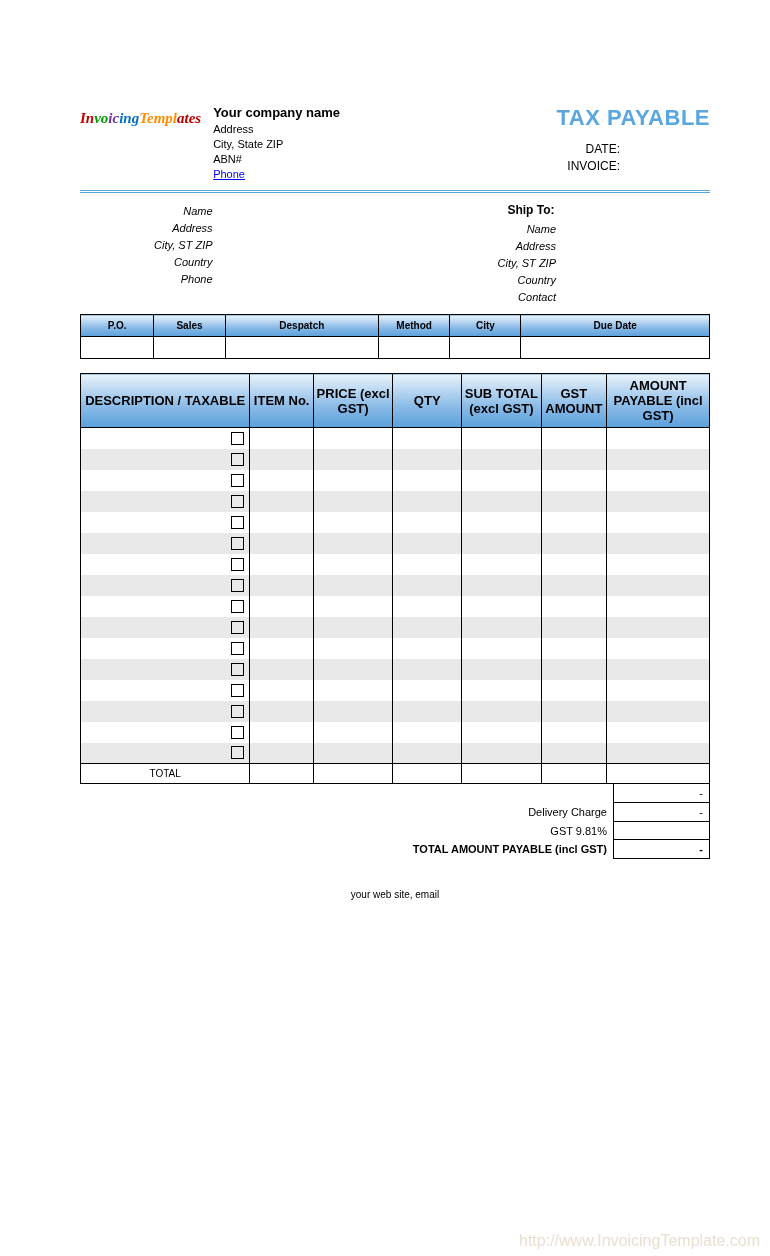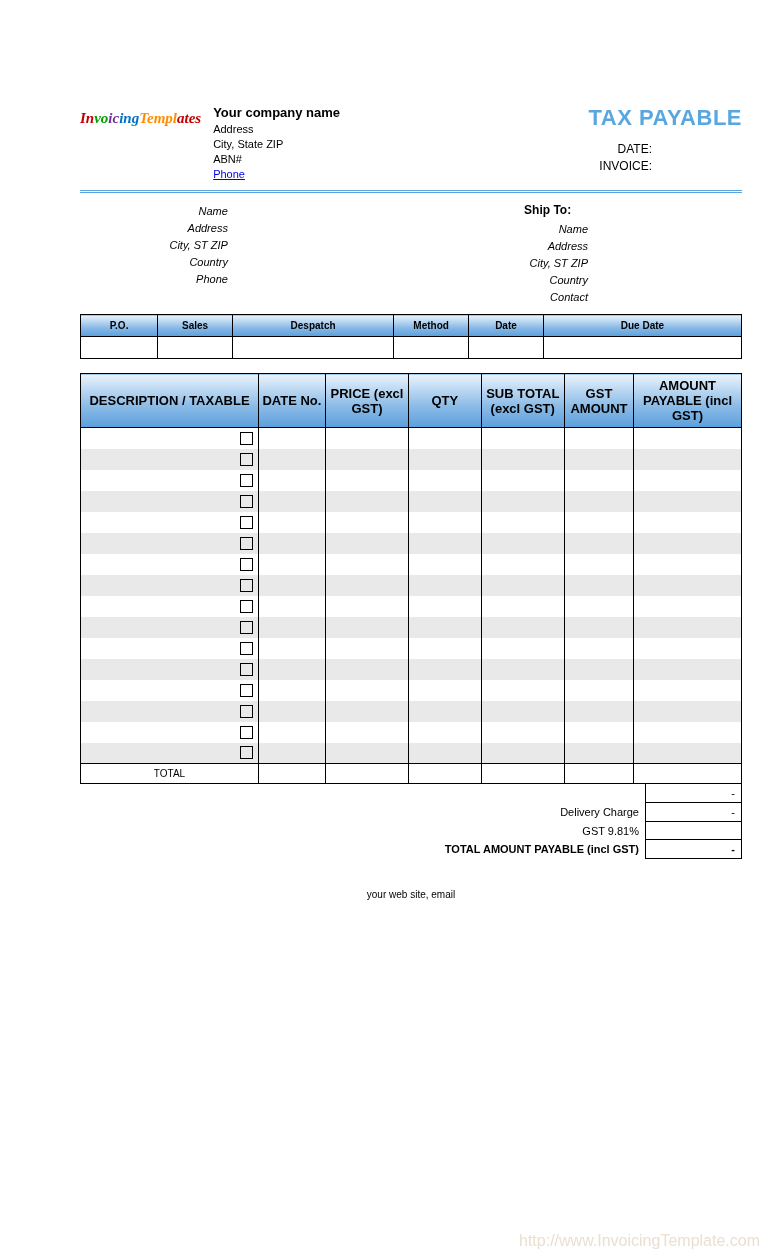--- a/index.html
+++ b/index.html
@@ -5,21 +5,21 @@
   * { box-sizing: border-box; margin: 0; padding: 0; }
   body {
     font-family: Arial, sans-serif;
     font-size: 11px;
     background: #fff;
     width: 770px;
     height: 1256px;
     position: relative;
   }
   .page {
-    padding: 105px 28px 0 80px;
+    padding: 105px 60px 0 80px;
   }
   .header {
     display: flex;
     justify-content: space-between;
     margin-bottom: 8px;
   }
   .header-left { display: flex; gap: 12px; }
   .logo {
     font-family: Georgia, serif;
     font-style: italic;
@@ -214,39 +214,39 @@
     </div>
   </div>
 
   <table class="meta-table">
     <tbody>
         <tr>
       <th class="col-po">P.O.</th>
       <th class="col-sales">Sales</th>
       <th class="col-desp">Despatch</th>
       <th class="col-meth">Method</th>
-      <th class="col-terms">Date</th>
+      <th class="col-terms">City</th>
       <th class="col-due">Due Date</th>
     </tr>
     <tr>
       <td></td>
       <td></td>
       <td></td>
       <td></td>
       <td></td>
       <td></td>
     </tr>
   </tbody>
     </table>
 
   <table class="items-table">
     <thead>
       <tr>
         <th colspan="2" style="width:160px">DESCRIPTION / TAXABLE</th>
-        <th class="ci-item">DATE No.</th>
+        <th class="ci-item">ITEM No.</th>
         <th class="ci-price">PRICE (excl GST)</th>
         <th class="ci-qty">QTY</th>
         <th class="ci-sub">SUB TOTAL (excl GST)</th>
         <th class="ci-gst">GST AMOUNT</th>
         <th class="ci-amt">AMOUNT PAYABLE (incl GST)</th>
       </tr>
     </thead>
     <tbody id="items-body">
         <tr class="odd">
           <td class="desc" style="width:138px;border-right:none"></td>

